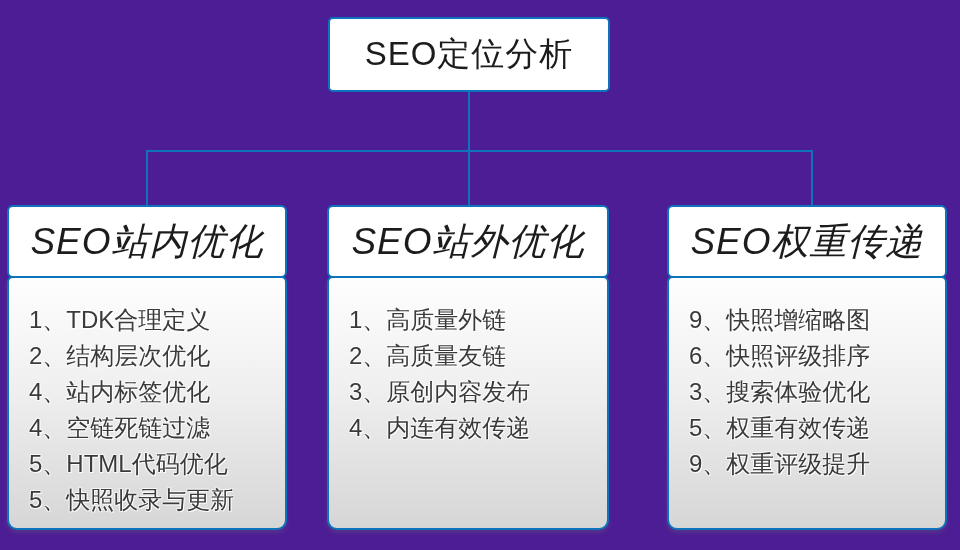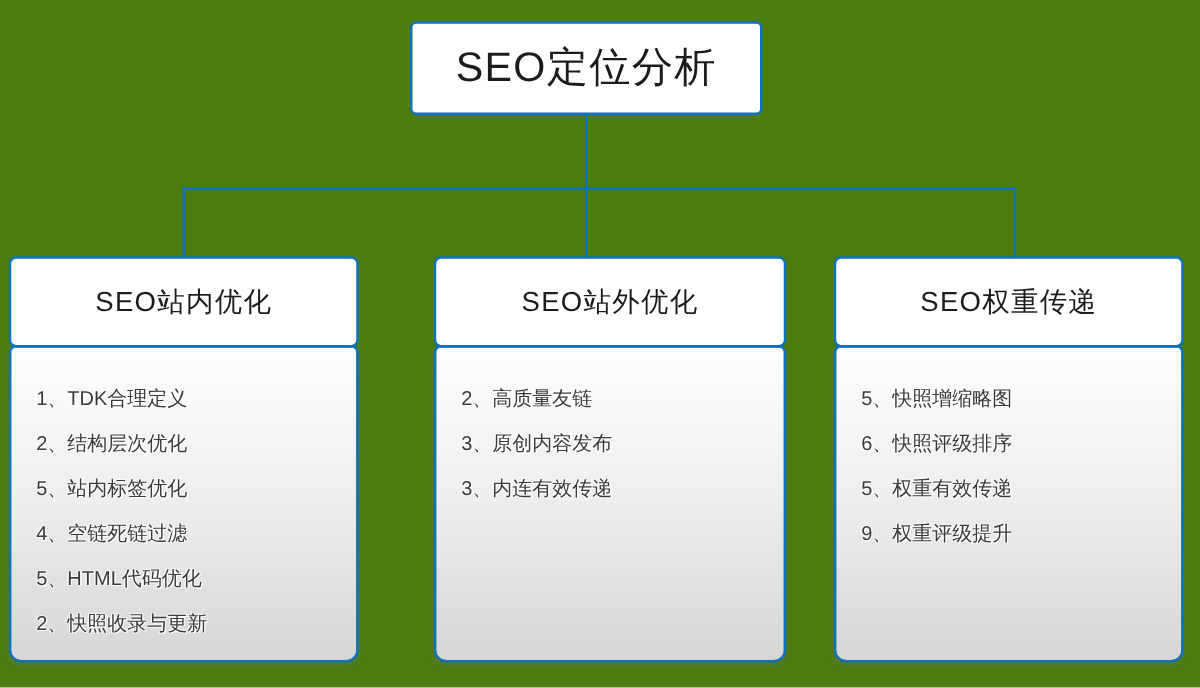--- a/index.html
+++ b/index.html
@@ -5,21 +5,21 @@
   html, body {
     margin: 0;
     padding: 0;
     background: #ffffff;
     font-family: "Liberation Sans", "DejaVu Sans", sans-serif;
   }
   .canvas {
     position: relative;
     width: 960px;
     height: 550px;
-    background: #4d7c0f;
+    background: #4c1d95;
     overflow: hidden;
   }
   
   .root-box {
     position: absolute;
     left: 328px;
     top: 17px;
     width: 278px;
     height: 71px;
     background: #ffffff;
@@ -42,49 +42,50 @@
   .conn-drop-l { left: 146px; top: 150px; width: 2px;   height: 55px; }
   .conn-drop-m { left: 468px; top: 150px; width: 2px;   height: 55px; }
   .conn-drop-r { left: 811px; top: 150px; width: 2px;   height: 55px; }
   
   .column {
     position: absolute;
     top: 205px;
     width: 280px;
   }
   .column.c0 { left: 7px;   }
-  .column.c1 { left: 327px; width: 282px; margin-left: 20px; }
+  .column.c1 { left: 327px; width: 282px; }
   .column.c2 { left: 667px; }
   .col-header {
     height: 69px;
     background: #ffffff;
     border: 2px solid #0e73ba;
     border-radius: 6px;
     display: flex;
     align-items: center;
     justify-content: center;
-    font-size: 22px;
+    font-size: 37px;
     letter-spacing: 1px;
     color: #1c1c1c;
     position: relative;
     z-index: 2;
+    font-style: italic;
   }
   .col-list {
     margin-top: -2px;
     height: 226px;
     border: 2px solid #0e73ba;
     border-radius: 6px 6px 10px 10px;
     background: linear-gradient(180deg, #fefefe 0%, #efefef 45%, #d6d6d6 100%);
     padding: 24px 0 0 20px;
     box-shadow: 0 3px 4px rgba(110,110,110,0.28);
     position: relative;
     z-index: 1;
   }
   .list-item {
-    font-size: 16px;
+    font-size: 24px;
     line-height: 36px;
     color: #3a3a3a;
     white-space: nowrap;
     text-shadow: 1px 1px 0 rgba(255,255,255,0.95),
                  -1px -1px 0 rgba(255,255,255,0.55),
                  1px -1px 0 rgba(255,255,255,0.55),
                  -1px 1px 0 rgba(255,255,255,0.55);
   }
 </style>
 </head>
@@ -102,43 +103,45 @@
   <div class="conn conn-drop-m"></div>
   <div class="conn conn-drop-r"></div>
 
   <div class="column c0">
     <div class="col-header">
       <span>SEO站内优化</span>
     </div>
     <div class="col-list">
       <div class="list-item">1、TDK合理定义</div>
       <div class="list-item">2、结构层次优化</div>
-      <div class="list-item">5、站内标签优化</div>
+      <div class="list-item">4、站内标签优化</div>
       <div class="list-item">4、空链死链过滤</div>
       <div class="list-item">5、HTML代码优化</div>
-      <div class="list-item">2、快照收录与更新</div>
+      <div class="list-item">5、快照收录与更新</div>
     </div>
   </div>
 
   <div class="column c1">
     <div class="col-header">
       <span>SEO站外优化</span>
     </div>
     <div class="col-list">
+      <div class="list-item">1、高质量外链</div>
       <div class="list-item">2、高质量友链</div>
       <div class="list-item">3、原创内容发布</div>
-      <div class="list-item">3、内连有效传递</div>
+      <div class="list-item">4、内连有效传递</div>
     </div>
   </div>
 
   <div class="column c2">
     <div class="col-header">
       <span>SEO权重传递</span>
     </div>
     <div class="col-list">
-      <div class="list-item">5、快照增缩略图</div>
+      <div class="list-item">9、快照增缩略图</div>
       <div class="list-item">6、快照评级排序</div>
+      <div class="list-item">3、搜索体验优化</div>
       <div class="list-item">5、权重有效传递</div>
       <div class="list-item">9、权重评级提升</div>
     </div>
   </div>
 
 </div>
 
 </body></html>

